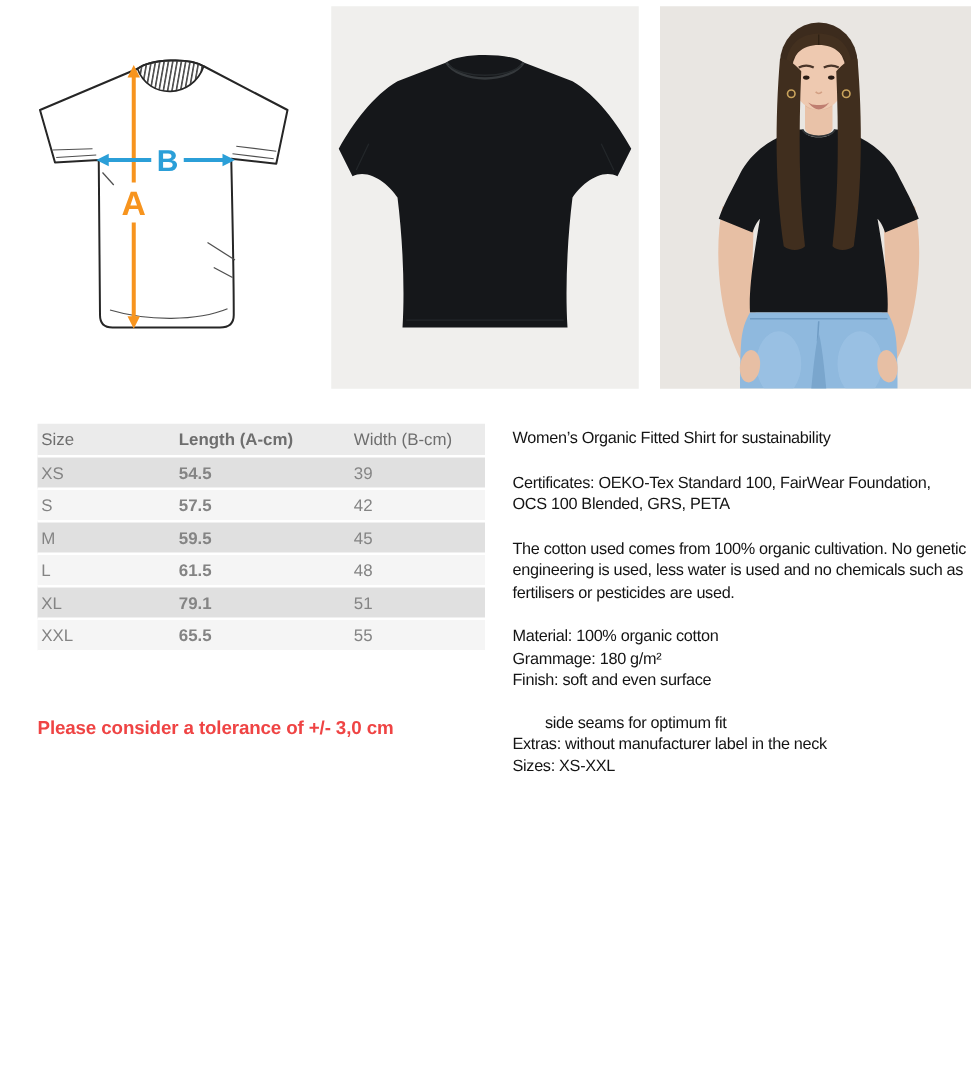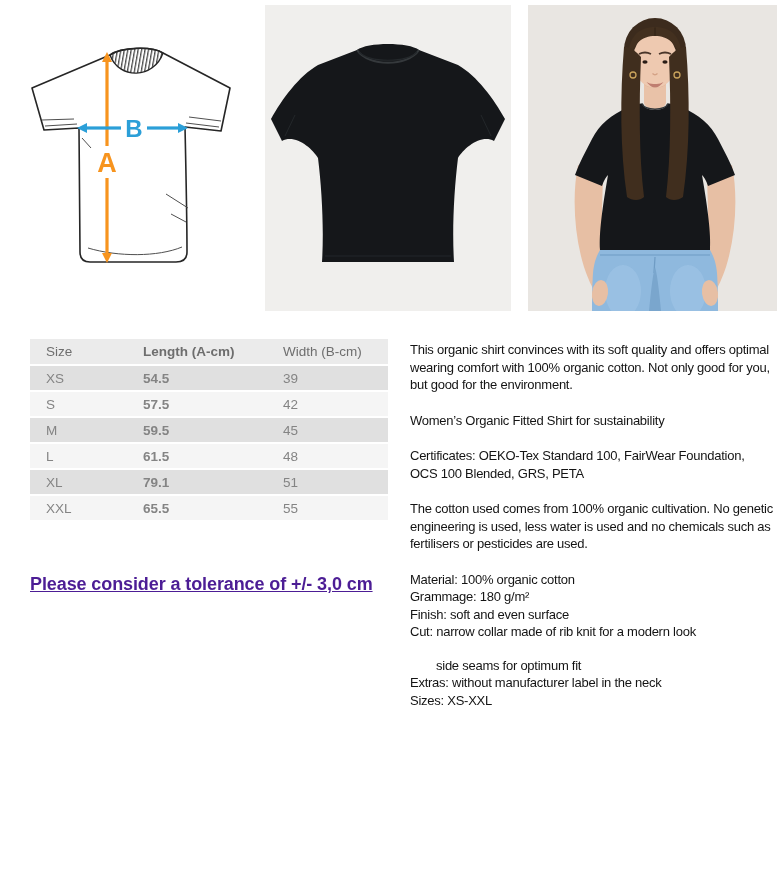--- a/index.html
+++ b/index.html
@@ -14,29 +14,29 @@
   .photo-card.model   { left:528px; width:249px; background:#e9e6e2; }
   .photo-card svg { display:block; width:100%; height:100%; }
 
   
   table.size-table { position:absolute; left:30px; top:339px; width:358px; border-collapse:collapse;
                      font-size:13.5px; table-layout:fixed; }
   .size-table th { background:#ebebeb; color:#6e6e6e; font-weight:400; text-align:left; height:26px;
                    border-bottom:2px solid #fff; }
   .size-table td { height:26px; color:#848484;margin-top:13px; }
   .size-table tr { border-bottom:2px solid #fff; }
-  .size-table th:nth-child(1), .size-table td:nth-child(1) { width:110px; padding-left:16px; }
+  .size-table th:nth-child(1), .size-table td:nth-child(1) { width:110px; padding-left:3px; }
   .size-table th:nth-child(2), .size-table td:nth-child(2) { width:140px; padding-left:3px;font-weight:bold; }
   .size-table th:nth-child(3), .size-table td:nth-child(3) { padding-left:3px; }
   .size-table tbody tr:nth-child(odd)  td { background:#e0e0e0; }
   .size-table tbody tr:nth-child(even) td { background:#f5f5f5; }
 
   
-  .tolerance { position:absolute; left:30px; top:574px; font-size:18px; font-weight:600;
-               color:#4c1d95; letter-spacing:-0.1px;text-decoration:underline; }
+  .tolerance { position:absolute; left:30px; top:574px; font-size:15px; font-weight:600;
+               color:#ef4444; letter-spacing:-0.1px; }
 
   
   .description { position:absolute; left:410px; top:341px; width:364px; font-size:13px;
                  line-height:17.5px; color:#141414; letter-spacing:-0.25px; }
   .description p { margin:0 0 18px 0; }
   .description .specs div { min-height:17.5px; }
   .description .specs .indent { padding-left:26px;margin-top:16px; }
 </style>
 </head>
 <body>
@@ -207,28 +207,26 @@
         <td>XXL</td>
         <td>65.5</td>
         <td>55</td>
       </tr>
     </tbody>
   </table>
 
   <div class="tolerance">Please consider a tolerance of +/- 3,0 cm</div>
 
   <div class="description">
-    <p>This organic shirt convinces with its soft quality and offers optimal wearing comfort with 100% organic cotton. Not only good for you, but good for the environment.</p>
     <p>Women’s Organic Fitted Shirt for sustainability</p>
     <p>Certificates: OEKO-Tex Standard 100, FairWear Foundation, OCS 100 Blended, GRS, PETA</p>
     <p>The cotton used comes from 100% organic cultivation. No genetic engineering is used, less water is used and no chemicals such as fertilisers or pesticides are used.</p>
     <div class="specs">
       <div>Material: 100% organic cotton</div>
       <div>Grammage: 180 g/m²</div>
       <div>Finish: soft and even surface</div>
-      <div>Cut: narrow collar made of rib knit for a modern look</div>
       <div class="indent">side seams for optimum fit</div>
       <div>Extras: without manufacturer label in the neck</div>
       <div>Sizes: XS-XXL</div>
     </div>
   </div>
 
 </div>
 
 </body></html>

